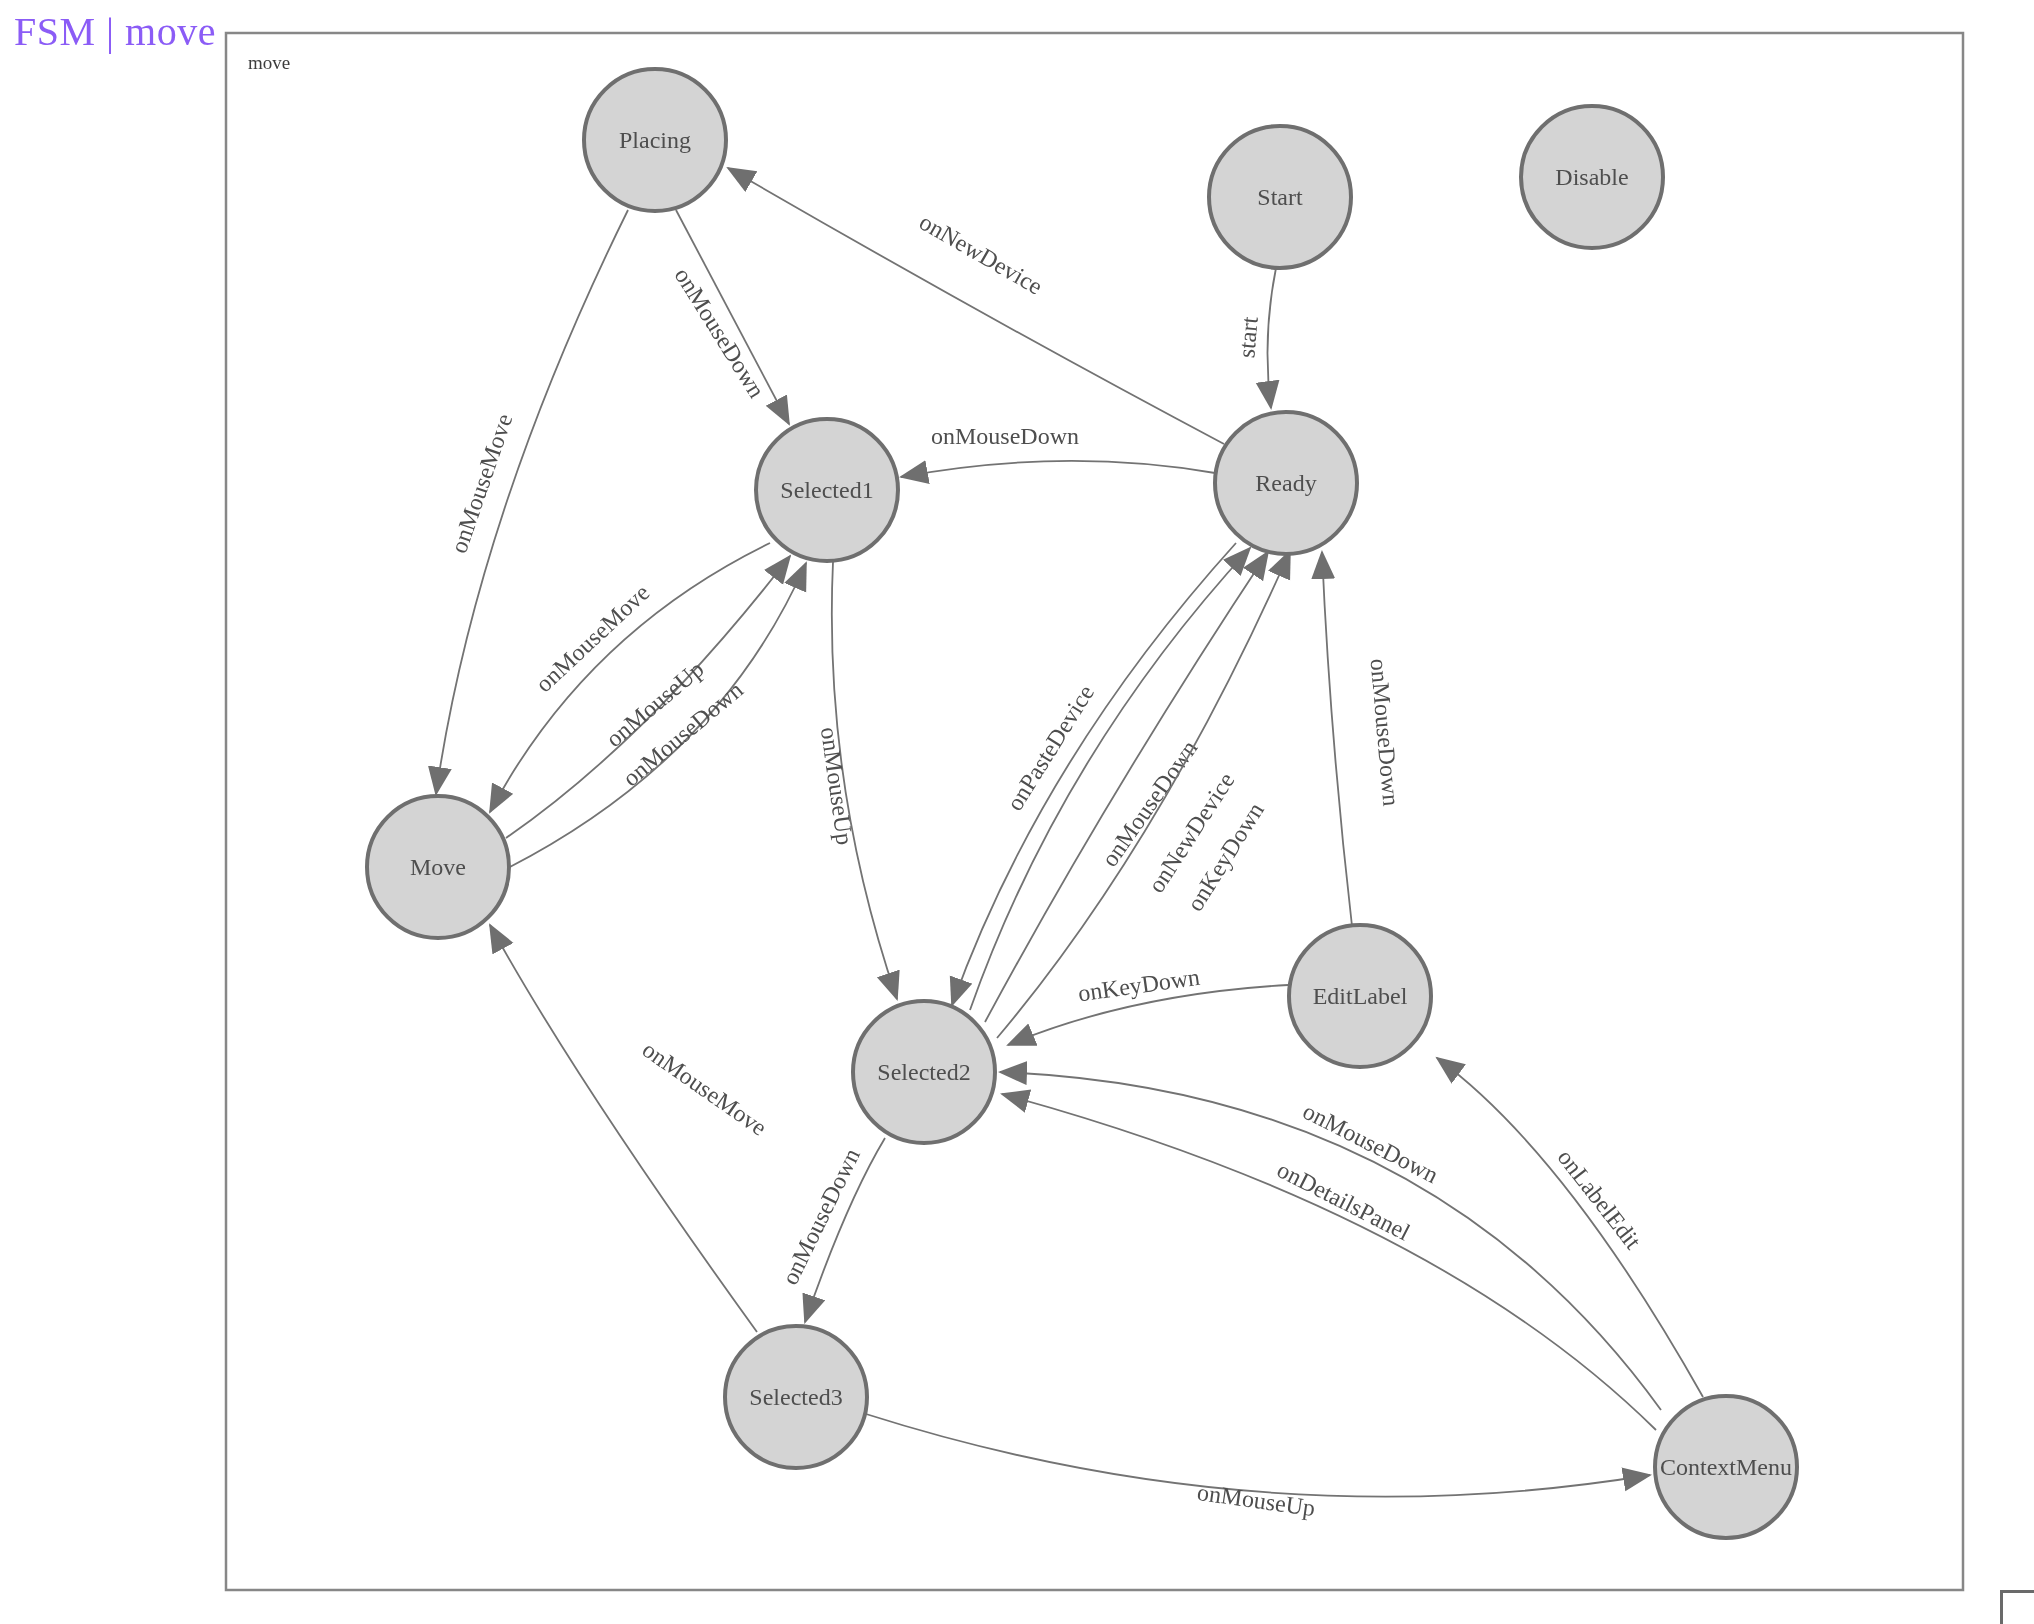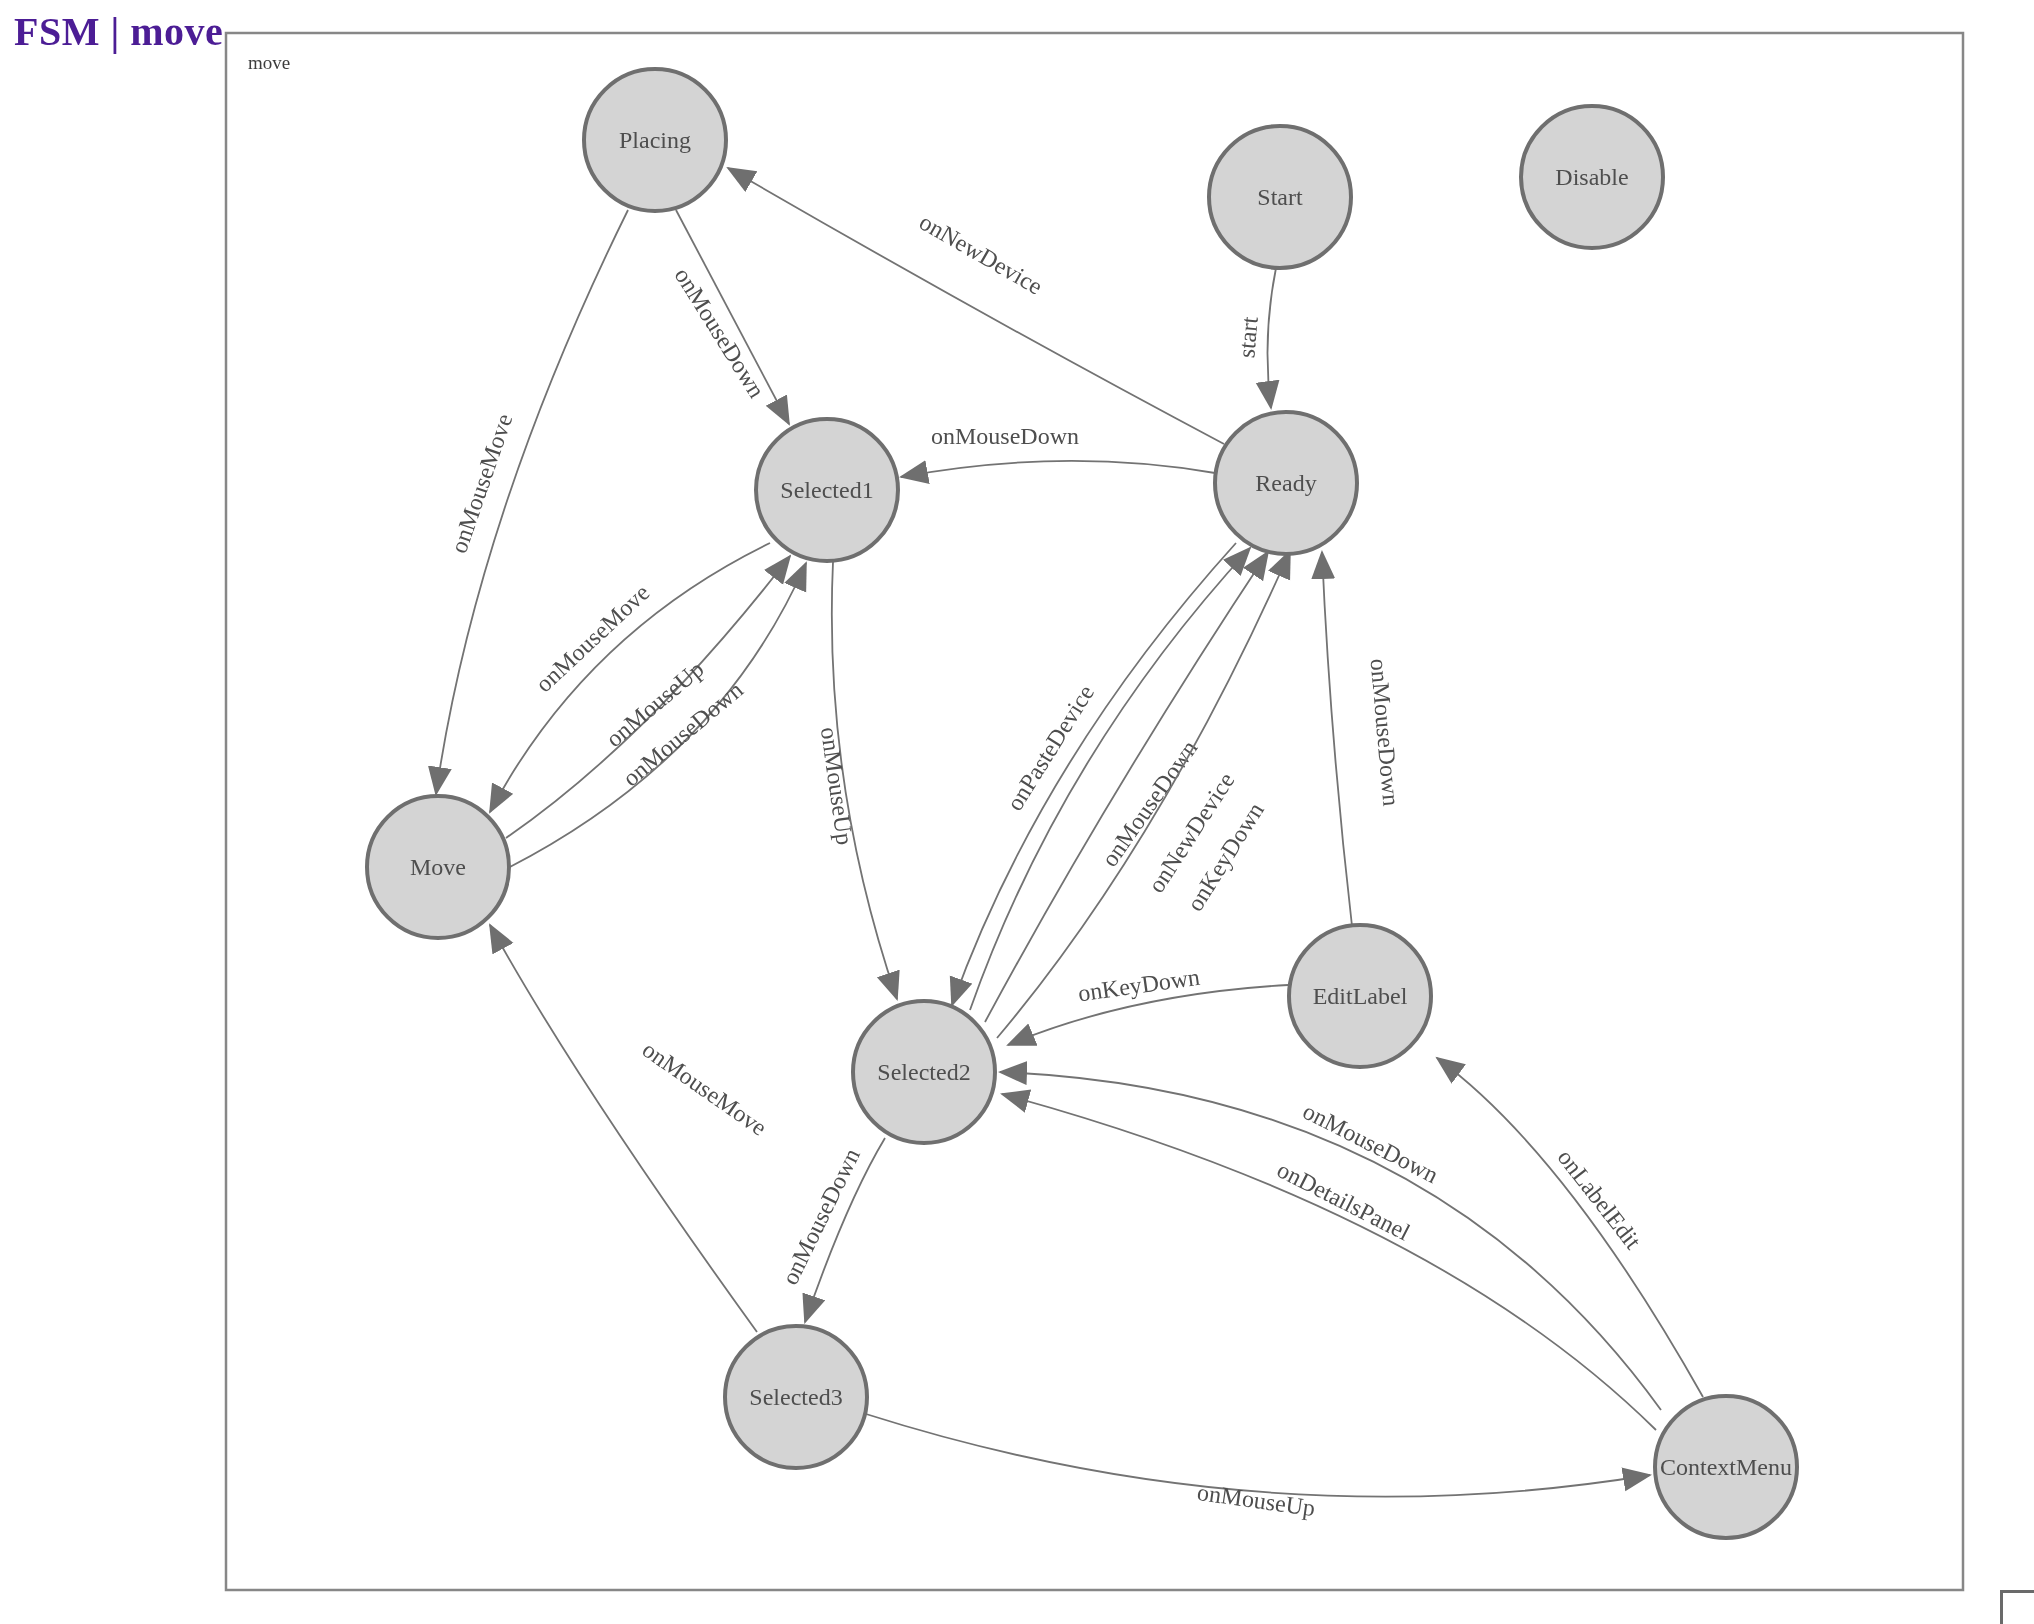--- a/index.html
+++ b/index.html
@@ -53,21 +53,21 @@
     bottom: -6px;
     width: 34px;
     height: 34px;
     border: 3px solid #6a6a6a;
     background: transparent;
   }
 </style>
 </head>
 <body>
 
-<div class="page-title" style="color: #4c1d95; font-weight: bold;">FSM | move</div>
+<div class="page-title" style="color: #8b5cf6;">FSM | move</div>
 
 <svg class="canvas" viewBox="0 0 2034 1624" xmlns="http://www.w3.org/2000/svg">
   <defs>
     <marker id="arw" markerUnits="userSpaceOnUse" markerWidth="34" markerHeight="28" refX="27" refY="12" orient="auto">
       <path d="M0,0 L29,12 L0,24 z" fill="#6f6f6f"></path>
     </marker>
   </defs>
   <rect x="226" y="33" width="1737" height="1557" fill="none" stroke-width="2.5" stroke="#878787"></rect>
   <g>
       <g>

